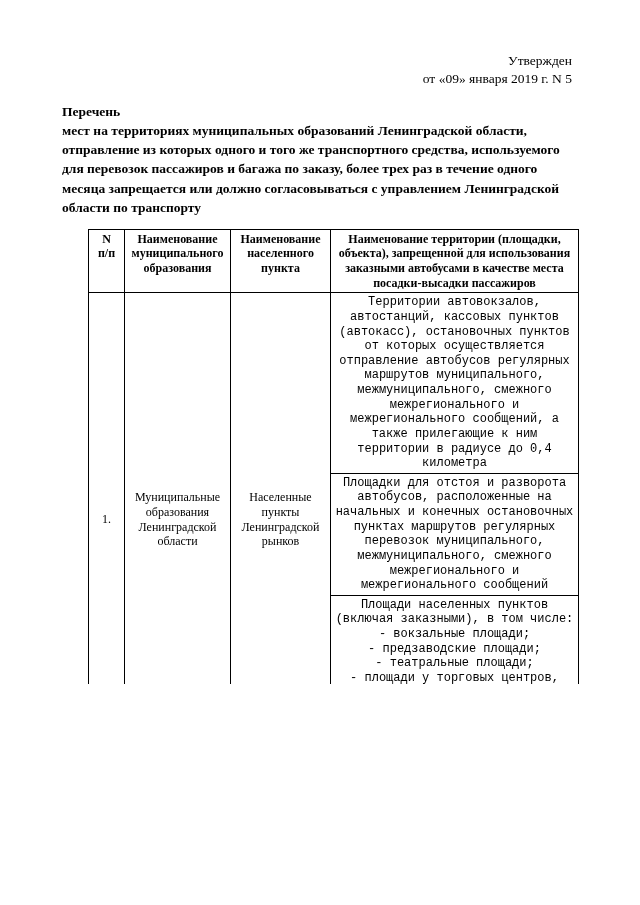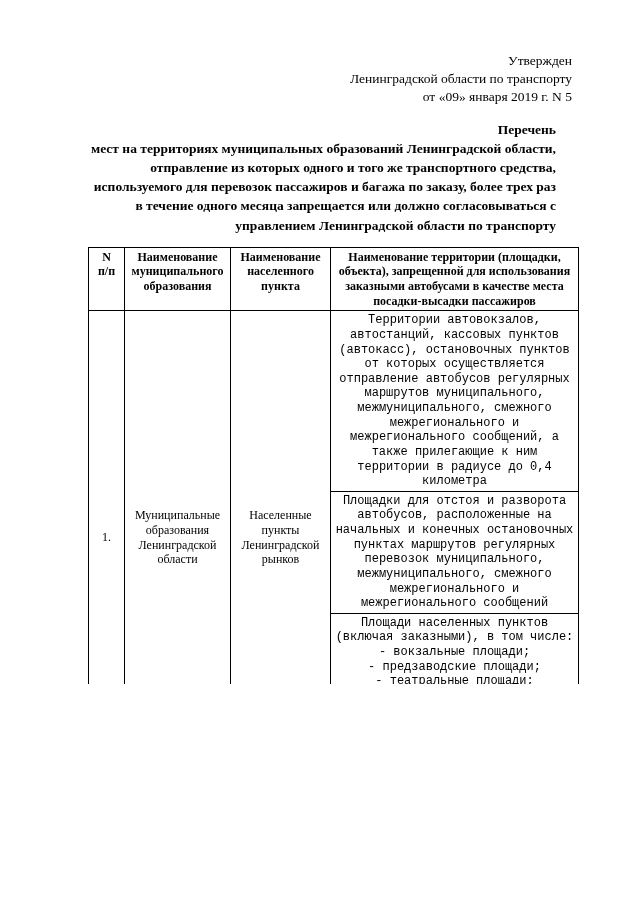--- a/index.html
+++ b/index.html
@@ -22,22 +22,22 @@
     padding-right: 68px;
     text-align: right;
     font-size: 13.5px;
     line-height: 1.33;
   }
   .approval-line {
     white-space: nowrap;
   }
   .title-block {
     margin-top: 14px;
-    padding: 0 84px;
-    text-align: right;
+    padding: 0 62px;
+    text-align: left;
     font-weight: bold;
     font-size: 13.5px;
     line-height: 1.42;
   }
   .title-heading {
     display: block;
   }
   .title-body {
     display: block;
   }
@@ -80,21 +80,20 @@
     font-family: Liberation Mono, monospace;
   }
 </style>
 </head>
 <body>
 
 <div class="page">
 
   <div class="approval-block">
     <div class="approval-line">Утвержден</div>
-    <div class="approval-line">Ленинградской области по транспорту</div>
     <div class="approval-line">от «09» января 2019 г. N 5</div>
   </div>
 
   <div class="title-block">
     <span class="title-heading">Перечень</span>
     <span class="title-body">мест на территориях муниципальных образований Ленинградской области, отправление из которых одного и того же транспортного средства, используемого для перевозок пассажиров и багажа по заказу, более трех раз в течение одного месяца запрещается или должно согласовываться с управлением Ленинградской области по транспорту</span>
   </div>
 
   <table class="places-table">
     <colgroup>

